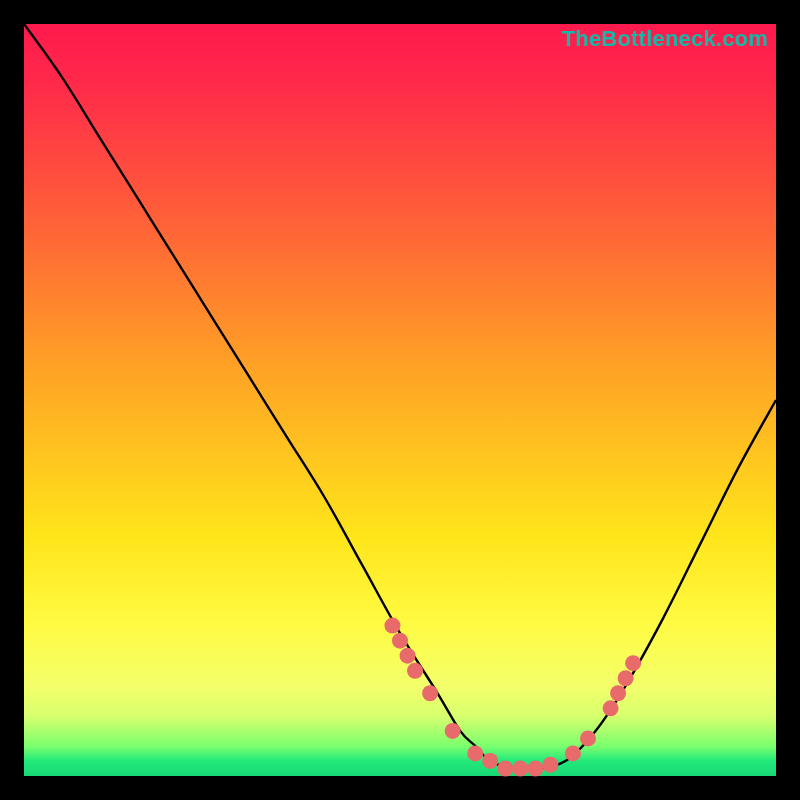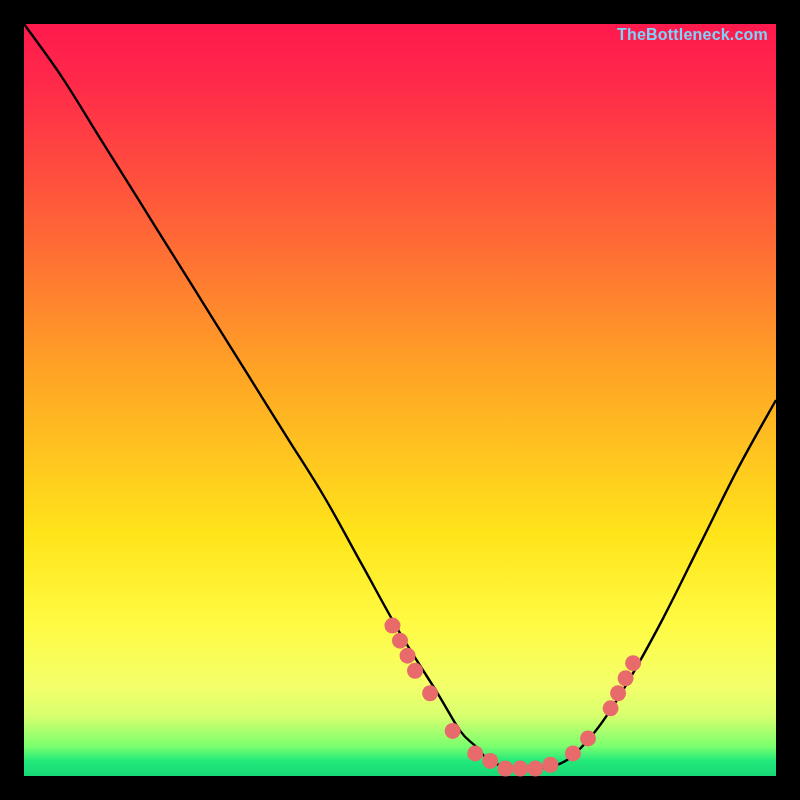--- a/index.html
+++ b/index.html
@@ -45,23 +45,23 @@
       #7cff6e 96%,
       #22e97a 98%,
       #18d877 100%
     );
   }
   .watermark {
     position: absolute;
     top: 2px;
     right: 8px;
     font-family: Arial, Helvetica, sans-serif;
-    font-size: 16px;
+    font-size: 22px;
     font-weight: 600;
-    color: #7dd3fc;
+    color: #14b8a6;
     letter-spacing: 0.2px;
     user-select: none;
   }
   svg.curve {
     position: absolute;
     left: 0;
     top: 0;
     width: 752px;
     height: 752px;
     overflow: visible;

